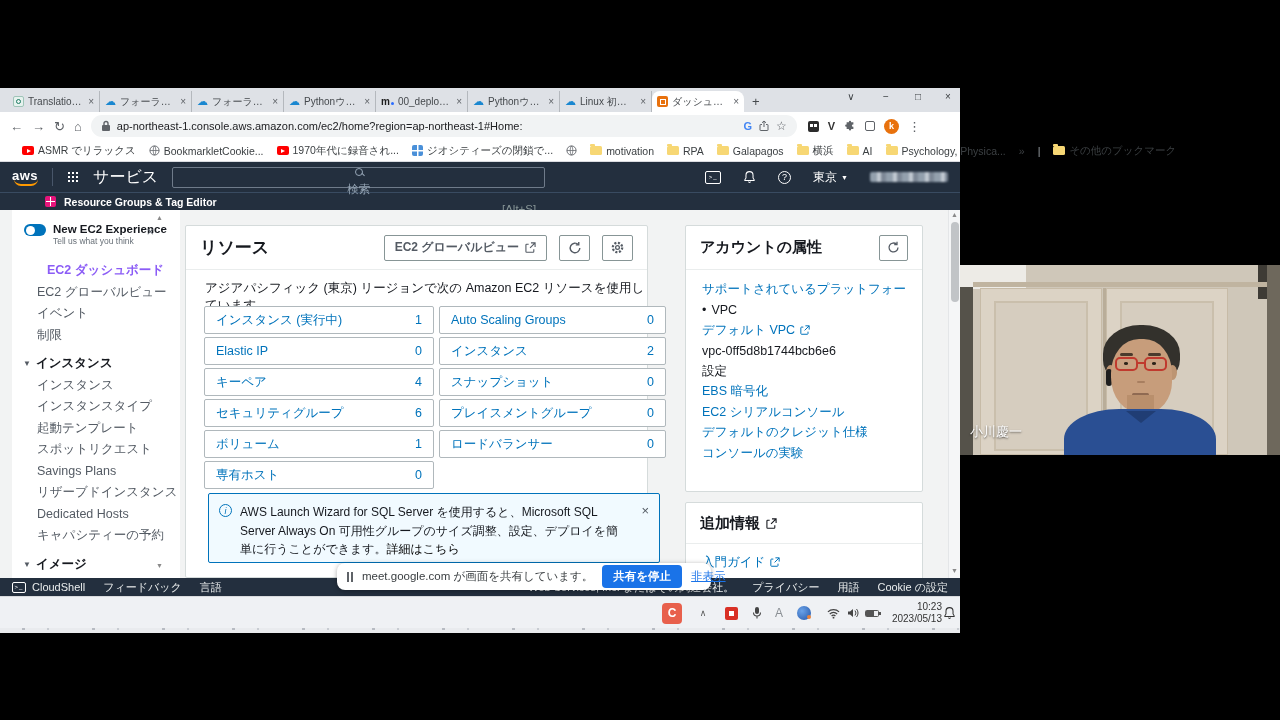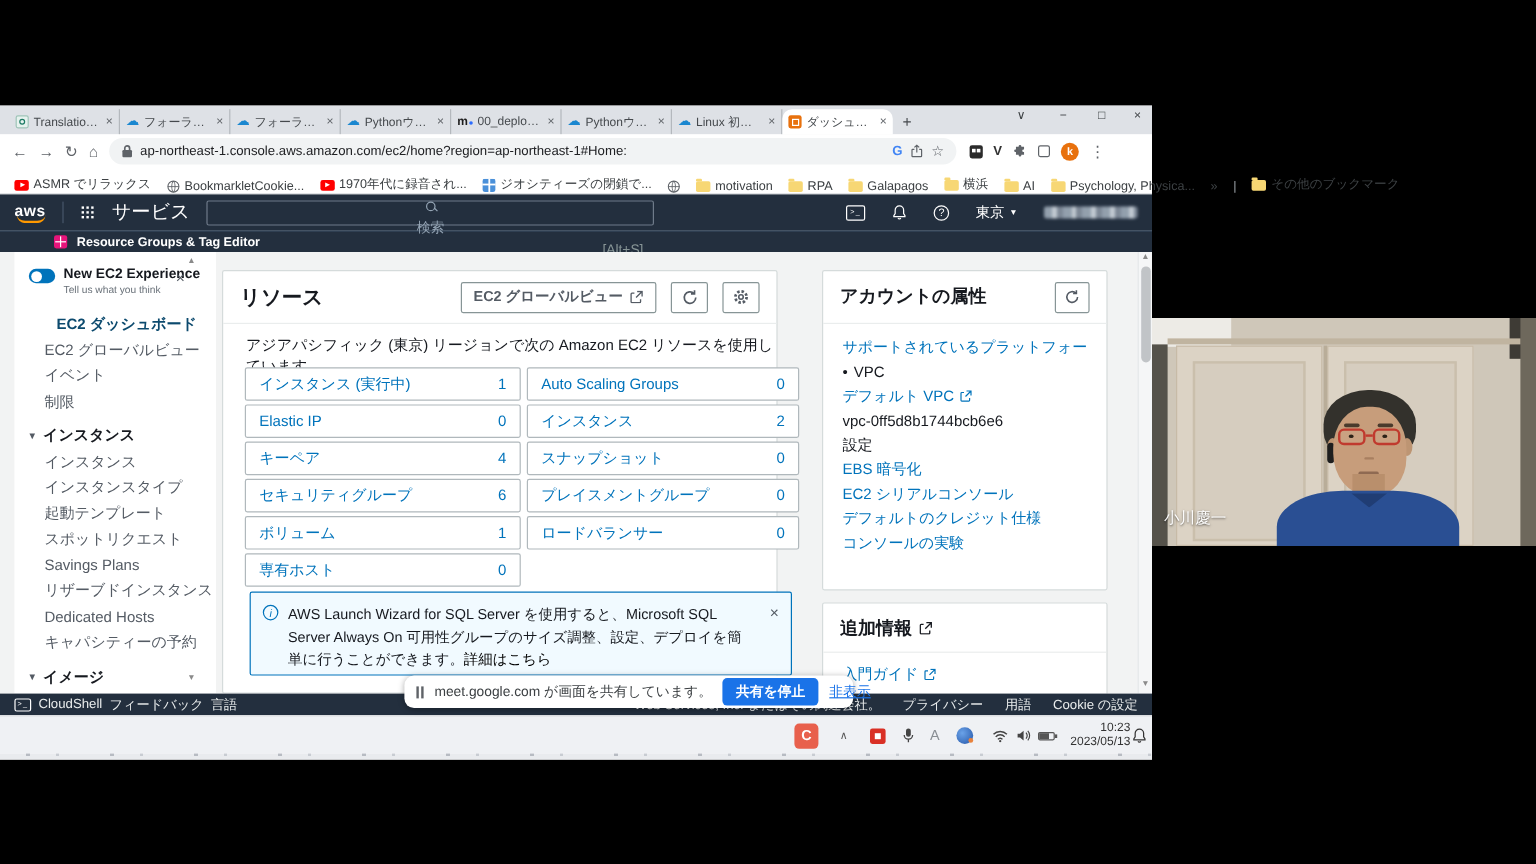--- a/index.html
+++ b/index.html
@@ -39,22 +39,22 @@
   .g-ic{font-weight:bold;color:#4285F4;font-size:11px;}
   .ext{display:flex;align-items:center;gap:9px;margin-left:2px;}
   .ext-tm{width:11px;height:11px;background:#2b2b2b;border-radius:2px;position:relative;}
   .ext-tm::after{content:"";position:absolute;left:2px;top:3px;width:3px;height:3px;background:#fff;box-shadow:4px 0 #fff;}
   .ext-v{font-size:11px;font-weight:bold;color:#333;}
   .ext-sq{width:10px;height:10px;border:1.5px solid #5f6368;border-radius:2px;}
   .avatar-k{width:15px;height:15px;border-radius:50%;background:#e8710d;color:#fff;font-size:9px;font-weight:bold;
             display:flex;align-items:center;justify-content:center;}
 
   
-  .bkbar{height:22px;background:#fff;border-bottom:1px solid #dadce0;display:flex;align-items:flex-end;
-         padding:0 12px;gap:13px;font-size:10.5px;color:#3c4043;white-space:nowrap;}
+  .bkbar{height:22px;background:#fff;border-bottom:1px solid #dadce0;display:flex;align-items:center;
+         padding:0 22px;gap:13px;font-size:10.5px;color:#3c4043;white-space:nowrap;}
   .bk{display:flex;align-items:center;gap:4px;}
   .ic-yt{width:12px;height:9px;background:#f00;border-radius:2px;position:relative;flex:none;}
   .ic-yt::after{content:"";position:absolute;left:4.5px;top:2.5px;border-left:4px solid #fff;border-top:2px solid transparent;border-bottom:2px solid transparent;}
   .ic-geo{width:11px;height:11px;background:#4a90d9;border-radius:2px;flex:none;
           background-image:linear-gradient(#fff,#fff),linear-gradient(#fff,#fff);
           background-size:1.5px 100%,100% 1.5px;background-position:50% 0,0 50%;background-repeat:no-repeat;}
   .ic-folder{width:12px;height:9px;background:#f7d774;border-radius:1.5px;position:relative;flex:none;}
   .ic-folder::before{content:"";position:absolute;left:0;top:-2px;width:5px;height:2px;background:#f7d774;border-radius:1px 1px 0 0;}
   .bk-sep{color:#9aa0a6;}
 
@@ -97,21 +97,21 @@
   .sidebar{position:absolute;left:12px;top:0;width:168px;height:368px;background:#fff;}
   .ne-row{position:relative;padding:12px 10px 8px 12px;height:50px;}
   .ne-flex{display:flex;align-items:flex-start;gap:7px;}
   .toggle{width:22px;height:12px;background:#0073bb;border-radius:7px;position:relative;flex:none;margin-top:2px;}
   .toggle::after{content:"";position:absolute;left:1.5px;top:1.5px;width:9px;height:9px;border-radius:50%;background:#fff;}
   .ne-title{font-size:11.5px;font-weight:bold;color:#16191f;line-height:1.25;}
   .ne-sub{font-size:8.5px;color:#687078;}
   .ne-close{position:absolute;right:26px;top:14px;font-size:13px;color:#545b64;}
   .sb-item{height:21.5px;line-height:21.5px;padding-left:25px;font-size:12.5px;color:#545b64;
            white-space:nowrap;overflow:hidden;}
-  .sb-item.active{color:#0c4a6e;font-weight:bold;padding-left:35px;}
+  .sb-item.active{color:#8b5cf6;font-weight:bold;padding-left:35px;}
   .sb-sec{margin-top:7px;height:21.5px;line-height:21.5px;padding-left:11px;font-size:12.5px;font-weight:bold;color:#16191f;}
   .sb-sec .sc{font-size:8px;color:#545b64;margin-right:5px;vertical-align:1px;}
   .side-sb-up,.side-sb-dn{position:absolute;left:156px;font-size:7px;color:#8a8a8a;}
   .side-sb-up{top:4px;} .side-sb-dn{top:352px;}
 
   
   .card{position:absolute;background:#fff;border:1px solid #d5dbdb;border-radius:2px;}
   .card-res{left:185px;top:15px;width:463px;height:353px;}
   .card-hdr{display:flex;align-items:center;padding:8px 14px;height:43px;}
   .card-title{font-size:17px;font-weight:bold;color:#16191f;}
@@ -144,21 +144,21 @@
   .card-add .card-title{font-size:15px;display:flex;align-items:center;gap:6px;}
   .add-body{padding:8px 16px;font-size:12.5px;}
 
   
   .msb{position:absolute;left:948px;top:0;width:12px;height:368px;background:#f5f6f7;border-left:1px solid #e4e6e8;}
   .msb .ar{position:absolute;left:2px;font-size:7px;color:#8a8a8a;}
   .msb .thumb{position:absolute;left:2px;top:12px;width:8px;height:80px;background:#c1c4c7;border-radius:4px;}
 
   
   .awsfooter{position:relative;height:18px;background:#232f3e;color:#eaeded;display:flex;align-items:center;
-             padding:0 12px;gap:6px;font-size:11px;white-space:nowrap;}
+             padding:0 12px;gap:18px;font-size:11px;white-space:nowrap;}
   .awsfooter .grp{display:flex;align-items:center;gap:6px;}
   .foot-right{margin-left:auto;display:flex;gap:18px;align-items:center;}
   .term-ic.sm{width:14px;height:11px;}
 
   
   .taskbar{position:relative;height:32px;background:#eff1f4;border-top:1px solid #d8dadd;}
   .tb{position:absolute;top:0;height:32px;display:flex;align-items:center;justify-content:center;color:#444;}
   .cam-ic{left:661px;width:22px;}
   .cam-ic .b{width:20px;height:21px;border-radius:4px;background:#e8604c;color:#fff;font-size:12px;font-weight:bold;
              display:flex;align-items:center;justify-content:center;}

